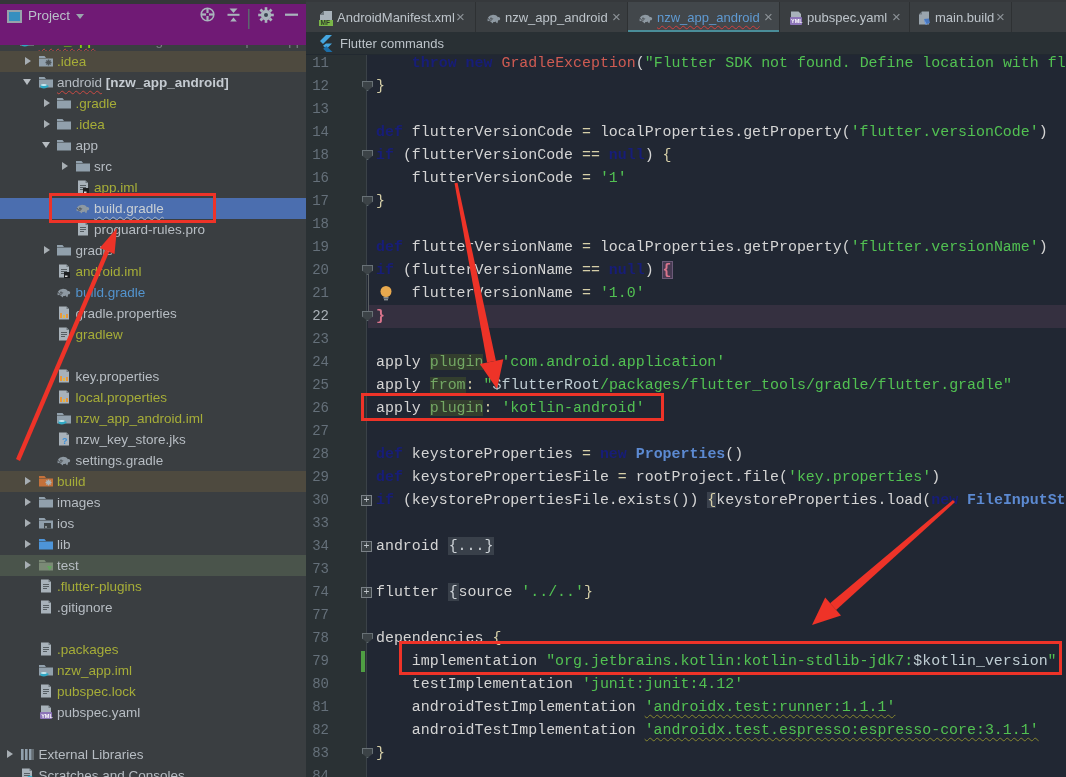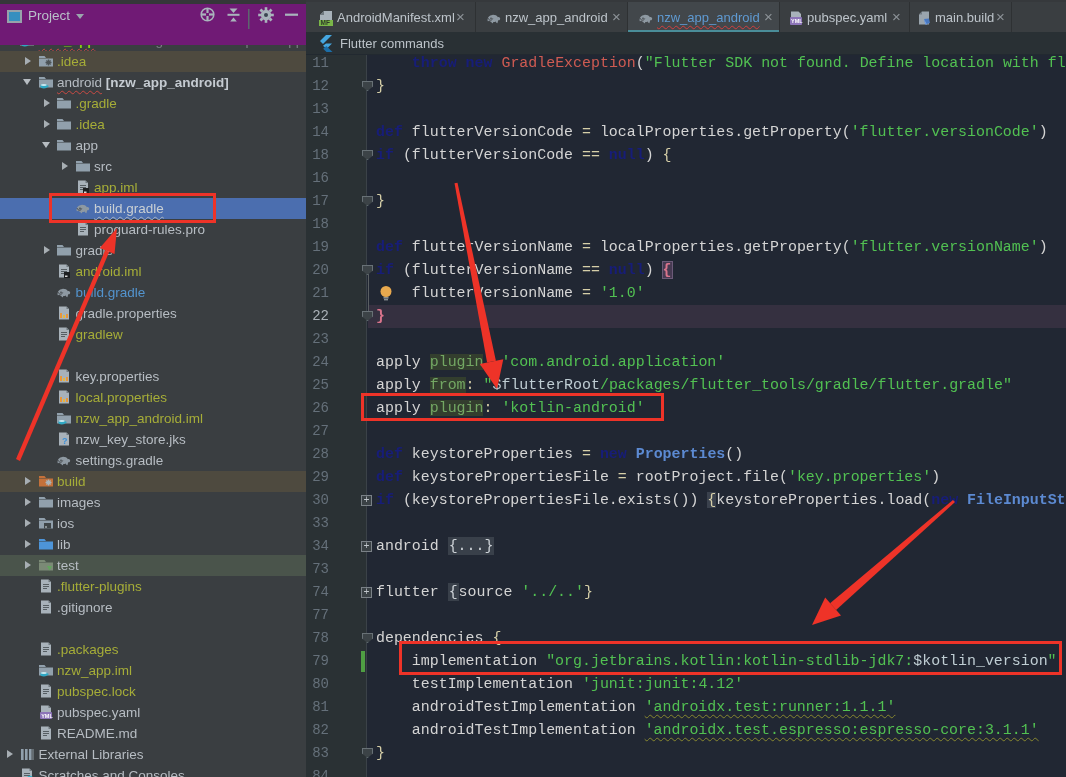--- a/index.html
+++ b/index.html
@@ -179,20 +179,21 @@
   <svg id="bulb" style="left:73px;top:230px" width="14" height="16">
         <circle cx="7" cy="6.5" r="5.5" fill="#e9a94e"></circle>
         <rect x="4.5" y="12" width="5" height="1.6" fill="#8a8f93"></rect>
         <rect x="5" y="14" width="4" height="1.4" fill="#8a8f93"></rect>
       </svg>
   <div class="cl" style="top:-3px">&nbsp;&nbsp;&nbsp;&nbsp;<span class="k">throw</span> <span class="k">new</span> <span class="e">GradleException</span>(<span class="s">"Flutter SDK not found. Define location with flutter.sdk in the local.properties file."</span></div>
 <div class="cl" style="top:20px"><span class="o">}</span></div>
 <div class="cl" style="top:43px"></div>
 <div class="cl" style="top:66px"><span class="k">def</span> flutterVersionCode <span class="o">=</span> localProperties.getProperty(<span class="s">'flutter.versionCode'</span>)</div>
 <div class="cl" style="top:89px"><span class="k">if</span> (flutterVersionCode <span class="o">==</span> <span class="k">null</span>) <span class="o">{</span></div>
+<div class="cl" style="top:112px">&nbsp;&nbsp;&nbsp;&nbsp;flutterVersionCode <span class="o">=</span> <span class="s">'1'</span></div>
 <div class="cl" style="top:135px"><span class="o">}</span></div>
 <div class="cl" style="top:158px"></div>
 <div class="cl" style="top:181px"><span class="k">def</span> flutterVersionName <span class="o">=</span> localProperties.getProperty(<span class="s">'flutter.versionName'</span>)</div>
 <div class="cl" style="top:204px"><span class="k">if</span> (flutterVersionName <span class="o">==</span> <span class="k">null</span>) <span class="p pbx">{</span></div>
 <div class="cl" style="top:227px">&nbsp;&nbsp;&nbsp;&nbsp;flutterVersionName <span class="o">=</span> <span class="s">'1.0'</span></div>
 <div class="cl" style="top:250px"><span class="p">}</span></div>
 <div class="cl" style="top:273px"></div>
 <div class="cl" style="top:296px">apply <span class="m">plugin</span><span class="o">:</span> <span class="s">'com.android.application'</span></div>
 <div class="cl" style="top:319px">apply <span class="m">from</span><span class="o">:</span> <span class="s">"</span><span class="v">$flutterRoot</span><span class="s">/packages/flutter_tools/gradle/flutter.gradle"</span></div>
 <div class="cl" style="top:342px">apply <span class="m">plugin</span><span class="o">:</span> <span class="s">'kotlin-android'</span></div>
@@ -530,32 +531,20 @@
         </div>
 <div class="trow" style="top:702px">
           <span class="tic" style="left:37.5px"><svg width="16" height="16">
               <path d="M3 1.5 L10.5 1.5 L13 4 L13 14.5 L3 14.5 Z" fill="#a8b2ba"></path>
               <path d="M10.5 1.5 L13 4 L10.5 4 Z" fill="#6f787e"></path>
               <rect x="2" y="8" width="12" height="7" rx="1" fill="#8c74b8"></rect>
               <text x="3.2" y="13.6" font-size="5.5" font-weight="bold" fill="#ffffff" font-family="Liberation Sans">YML</text>
             </svg></span>
           <span class="ttx" style="left:57.0px"><span class="w">pubspec.yaml</span></span>
         </div>
-<div class="trow" style="top:723px">
-          <span class="tic" style="left:37.5px"><svg width="16" height="16">
-              <path d="M3 1.5 L10.5 1.5 L13 4 L13 14.5 L3 14.5 Z" fill="#a8b2ba"></path>
-              <path d="M10.5 1.5 L13 4 L10.5 4 Z" fill="#6f787e"></path>
-              <g stroke="#565e63" stroke-width="1">
-                <line x1="5" y1="6.5" x2="11" y2="6.5"></line>
-                <line x1="5" y1="8.5" x2="11" y2="8.5"></line>
-                <line x1="5" y1="10.5" x2="9" y2="10.5"></line>
-              </g>
-            </svg></span>
-          <span class="ttx" style="left:57.0px"><span class="w">README.md</span></span>
-        </div>
 <div class="trow" style="top:744px">
           <div class="tar" style="left:6.5px"></div>
           <span class="tic" style="left:19.0px"><svg width="16" height="16">
               <g fill="#91a0ac">
                 <rect x="2" y="3" width="2.6" height="11"></rect>
                 <rect x="6" y="3" width="2.6" height="11"></rect>
                 <rect x="10" y="3" width="2.6" height="11"></rect>
               </g>
               <rect x="13.2" y="3" width="1.6" height="11" fill="#6f787e"></rect>
             </svg></span>

